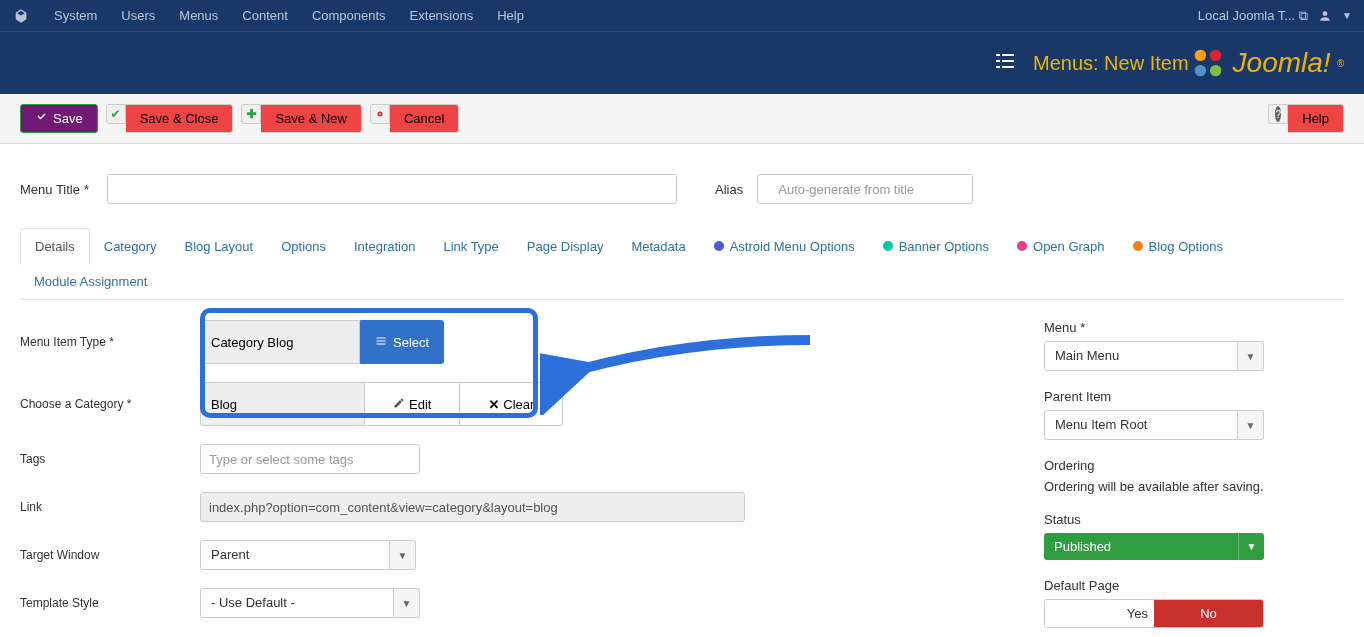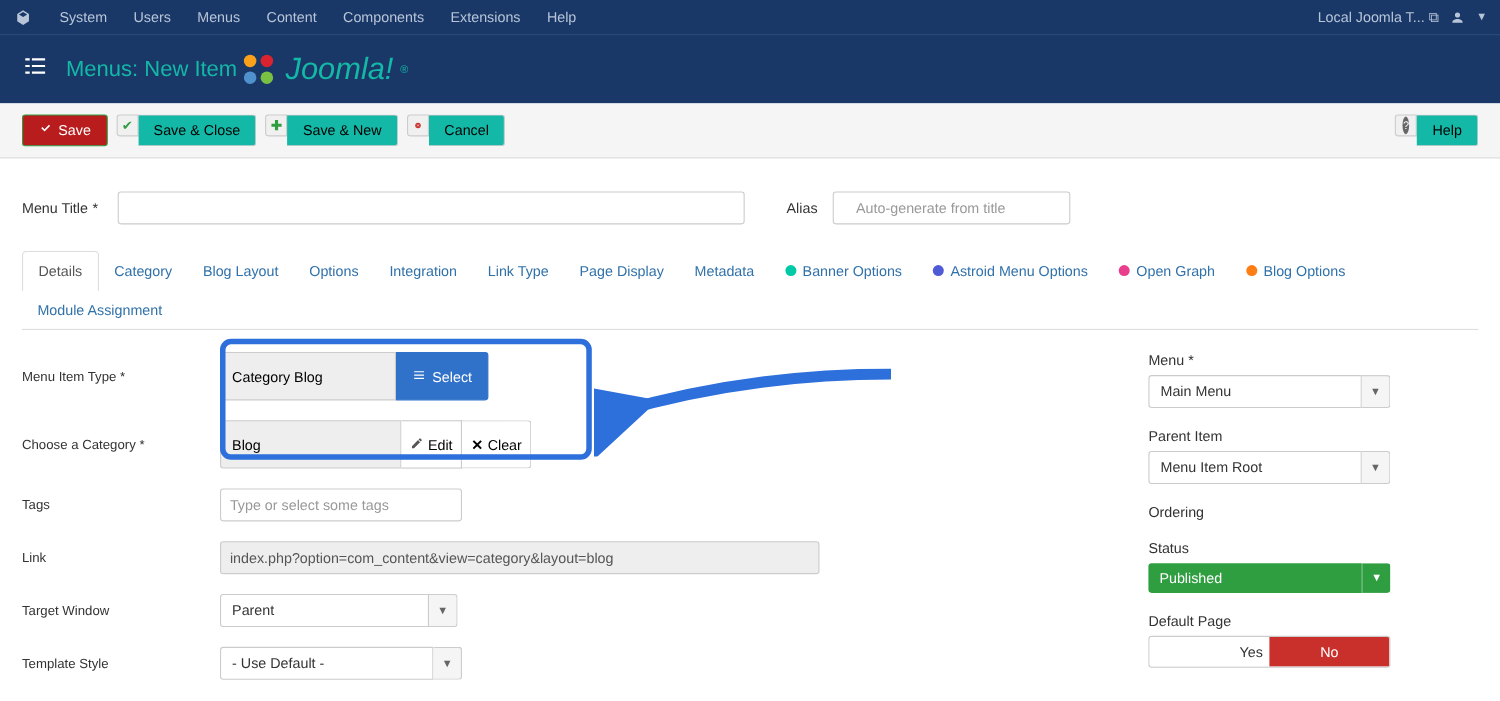--- a/index.html
+++ b/index.html
@@ -7,33 +7,33 @@
 
 .topbar { background: #1a3867; height: 31px; display: flex; align-items: center; padding: 0 12px; color: #b8c5d9; }
 .topbar .left { display: flex; align-items: center; gap: 0; }
 .topbar .jicon { width: 18px; height: 18px; margin-right: 12px; display: inline-flex; align-items: center; justify-content: center; }
 .topbar .menu-item { padding: 0 12px; cursor: pointer; font-size: 13px; }
 .topbar .right { margin-left: auto; display: flex; align-items: center; gap: 8px; }
 .topbar .site-name { cursor: pointer; }
 .topbar .user { width: 18px; height: 18px; display: inline-flex; align-items: center; justify-content: center; }
 .topbar .caret { font-size: 10px; }
 
-.header { background: #1a3867; color: #14b8a6; padding: 12px 20px; display: flex; align-items: center; justify-content: flex-start; border-top: 1px solid #2a4a7a; }
+.header { background: #1a3867; color: #eab308; padding: 12px 20px; display: flex; align-items: center; justify-content: flex-end; border-top: 1px solid #2a4a7a; }
 .header .title { display: flex; align-items: center; gap: 16px; font-size: 20px; }
 .header .title-icon { font-size: 20px; }
 .header .logo { display: flex; align-items: center; gap: 6px; font-size: 28px; font-style: italic; font-weight: 300; }
 .header .logo-mark { width: 38px; height: 38px; display: inline-flex; }
 
 .toolbar { background: #f5f5f5; border-bottom: 1px solid #ddd; padding: 10px 20px; display: flex; align-items: center; gap: 8px; }
 .btn { display: inline-flex; align-items: center; gap: 6px; padding: 6px 14px; border: 1px solid #ccc; background: #f5f5f5; border-radius: 3px; cursor: pointer; font-size: 13px; }
-.btn-primary { background: #b91c1c; border-color: #2f9e41; color: #fff; }
+.btn-primary { background: #701a75; border-color: #2f9e41; color: #fff; }
 .btn-ico-green { width: 20px; height: 20px; display: inline-flex; align-items: center; justify-content: center; background: #f0f0f0; border: 1px solid #ccc; border-right: none; border-radius: 3px 0 0 3px; color: #2f9e41; font-size: 12px; padding: 6px; }
 .btn-ico-red { width: 20px; height: 20px; display: inline-flex; align-items: center; justify-content: center; background: #f0f0f0; border: 1px solid #ccc; border-right: none; border-radius: 3px 0 0 3px; padding: 6px; }
 .btn-grp { display: inline-flex; }
-.btn-grp .btn { border-radius: 0 3px 3px 0; border-left: none; background: #14b8a6; }
+.btn-grp .btn { border-radius: 0 3px 3px 0; border-left: none; background: #ef4444; }
 .btn-grp .btn-ico-green, .btn-grp .btn-ico-red { border-right: 1px solid #ccc; }
 .toolbar .spacer { flex: 1; }
 .btn-help .icon { width: 16px; height: 16px; border-radius: 50%; background: #666; color: #fff; display: inline-flex; align-items: center; justify-content: center; font-size: 10px; }
 
 .content { padding: 30px 20px 20px; }
 .title-row { display: flex; align-items: center; gap: 18px; margin-bottom: 24px; }
 .title-row label { font-size: 13px; white-space: nowrap; display: flex; align-items: center; gap: 4px; }
 .req { color: #333; }
 .title-row input[type=text] { flex: 0 0 auto; width: 570px; height: 30px; padding: 4px 8px; border: 1px solid #ccc; border-radius: 3px; font-size: 13px; }
 .title-row .alias-wrap { display: flex; align-items: center; gap: 14px; margin-left: 20px; }
@@ -52,21 +52,21 @@
 .field-row { display: flex; align-items: center; margin-bottom: 18px; }
 .field-row .lbl { width: 180px; font-size: 12px; }
 .field-row .ctrl { flex: 1; }
 
 .highlight { border: 5px solid #2d6fdb; border-radius: 10px; padding: 16px 12px; position: absolute; top: -12px; left: 180px; width: 338px; height: 110px; pointer-events: none; }
 
 .input-grp { display: inline-flex; }
 .input-grp .ro { background: #eee; border: 1px solid #ccc; border-radius: 3px 0 0 3px; padding: 6px 10px; font-size: 13px; width: 160px; height: 44px; }
 .input-grp .ro.wide { width: 165px; }
 .input-grp .select-btn { background: #3071c9; color: #fff; border: 1px solid #3071c9; padding: 6px 14px; border-radius: 0 3px 3px 0; cursor: pointer; font-size: 13px; display: inline-flex; align-items: center; gap: 6px; }
-.input-grp .edit-btn, .input-grp .clear-btn { background: #fff; border: 1px solid #ccc; border-left: none; padding: 6px 8px; font-size: 13px; cursor: pointer; display: inline-flex; align-items: center; gap: 4px; }
+.input-grp .edit-btn, .input-grp .clear-btn { background: #fff; border: 1px solid #ccc; border-left: none; padding: 6px 28px; font-size: 13px; cursor: pointer; display: inline-flex; align-items: center; gap: 4px; }
 .input-grp .clear-btn { border-radius: 0 3px 3px 0; }
 
 .tags-input { width: 220px; height: 30px; border: 1px solid #ccc; border-radius: 3px; padding: 4px 8px; font-size: 13px; }
 .tags-input::placeholder { color: #999; }
 .link-input { width: 545px; height: 30px; background: #eee; border: 1px solid #ccc; border-radius: 3px; padding: 4px 8px; font-size: 13px; color: #555; }
 
 .select-ctrl { display: inline-flex; }
 .select-ctrl .val { background: #fff; border: 1px solid #ccc; border-radius: 3px 0 0 3px; padding: 6px 10px; width: 190px; height: 30px; font-size: 13px; }
 .select-ctrl .val.wide { width: 194px; }
 .select-ctrl .dd { background: #f5f5f5; border: 1px solid #ccc; border-left: none; border-radius: 0 3px 3px 0; width: 26px; display: inline-flex; align-items: center; justify-content: center; cursor: pointer; font-size: 10px; color: #666; }
@@ -187,26 +187,26 @@
   <div class="tabs">
     <div class="tab active">Details</div>
     <div class="tab">Category</div>
     <div class="tab">Blog Layout</div>
     <div class="tab">Options</div>
     <div class="tab">Integration</div>
     <div class="tab">Link Type</div>
     <div class="tab">Page Display</div>
     <div class="tab">Metadata</div>
     <div class="tab">
+        <span class="dot" style="background:#4f5bd5"></span>
+        <span>Astroid Menu Options</span>
+      </div>
+    <div class="tab">
         <span class="dot" style="background:#00c9a7"></span>
         <span>Banner Options</span>
-      </div>
-    <div class="tab">
-        <span class="dot" style="background:#4f5bd5"></span>
-        <span>Astroid Menu Options</span>
       </div>
     <div class="tab">
         <span class="dot" style="background:#e83e8c"></span>
         <span>Open Graph</span>
       </div>
     <div class="tab">
         <span class="dot" style="background:#fd7e14"></span>
         <span>Blog Options</span>
       </div>
     <div class="tab">Module Assignment</div>
@@ -310,20 +310,21 @@
       <div class="side-field">
         <label class="slbl">Parent Item</label>
         <div class="select-ctrl" style="width:220px">
           <div class="val" style="width:194px">Menu Item Root</div>
           <div class="dd">▼</div>
         </div>
       </div>
 
       <div class="side-field">
         <label class="slbl">Ordering</label>
+        <div class="note">Ordering will be available after saving.</div>
       </div>
 
       <div class="side-field">
         <label class="slbl">Status</label>
         <div class="status-btn">
           <div class="val">Published</div>
           <div class="dd">▼</div>
         </div>
       </div>
 

